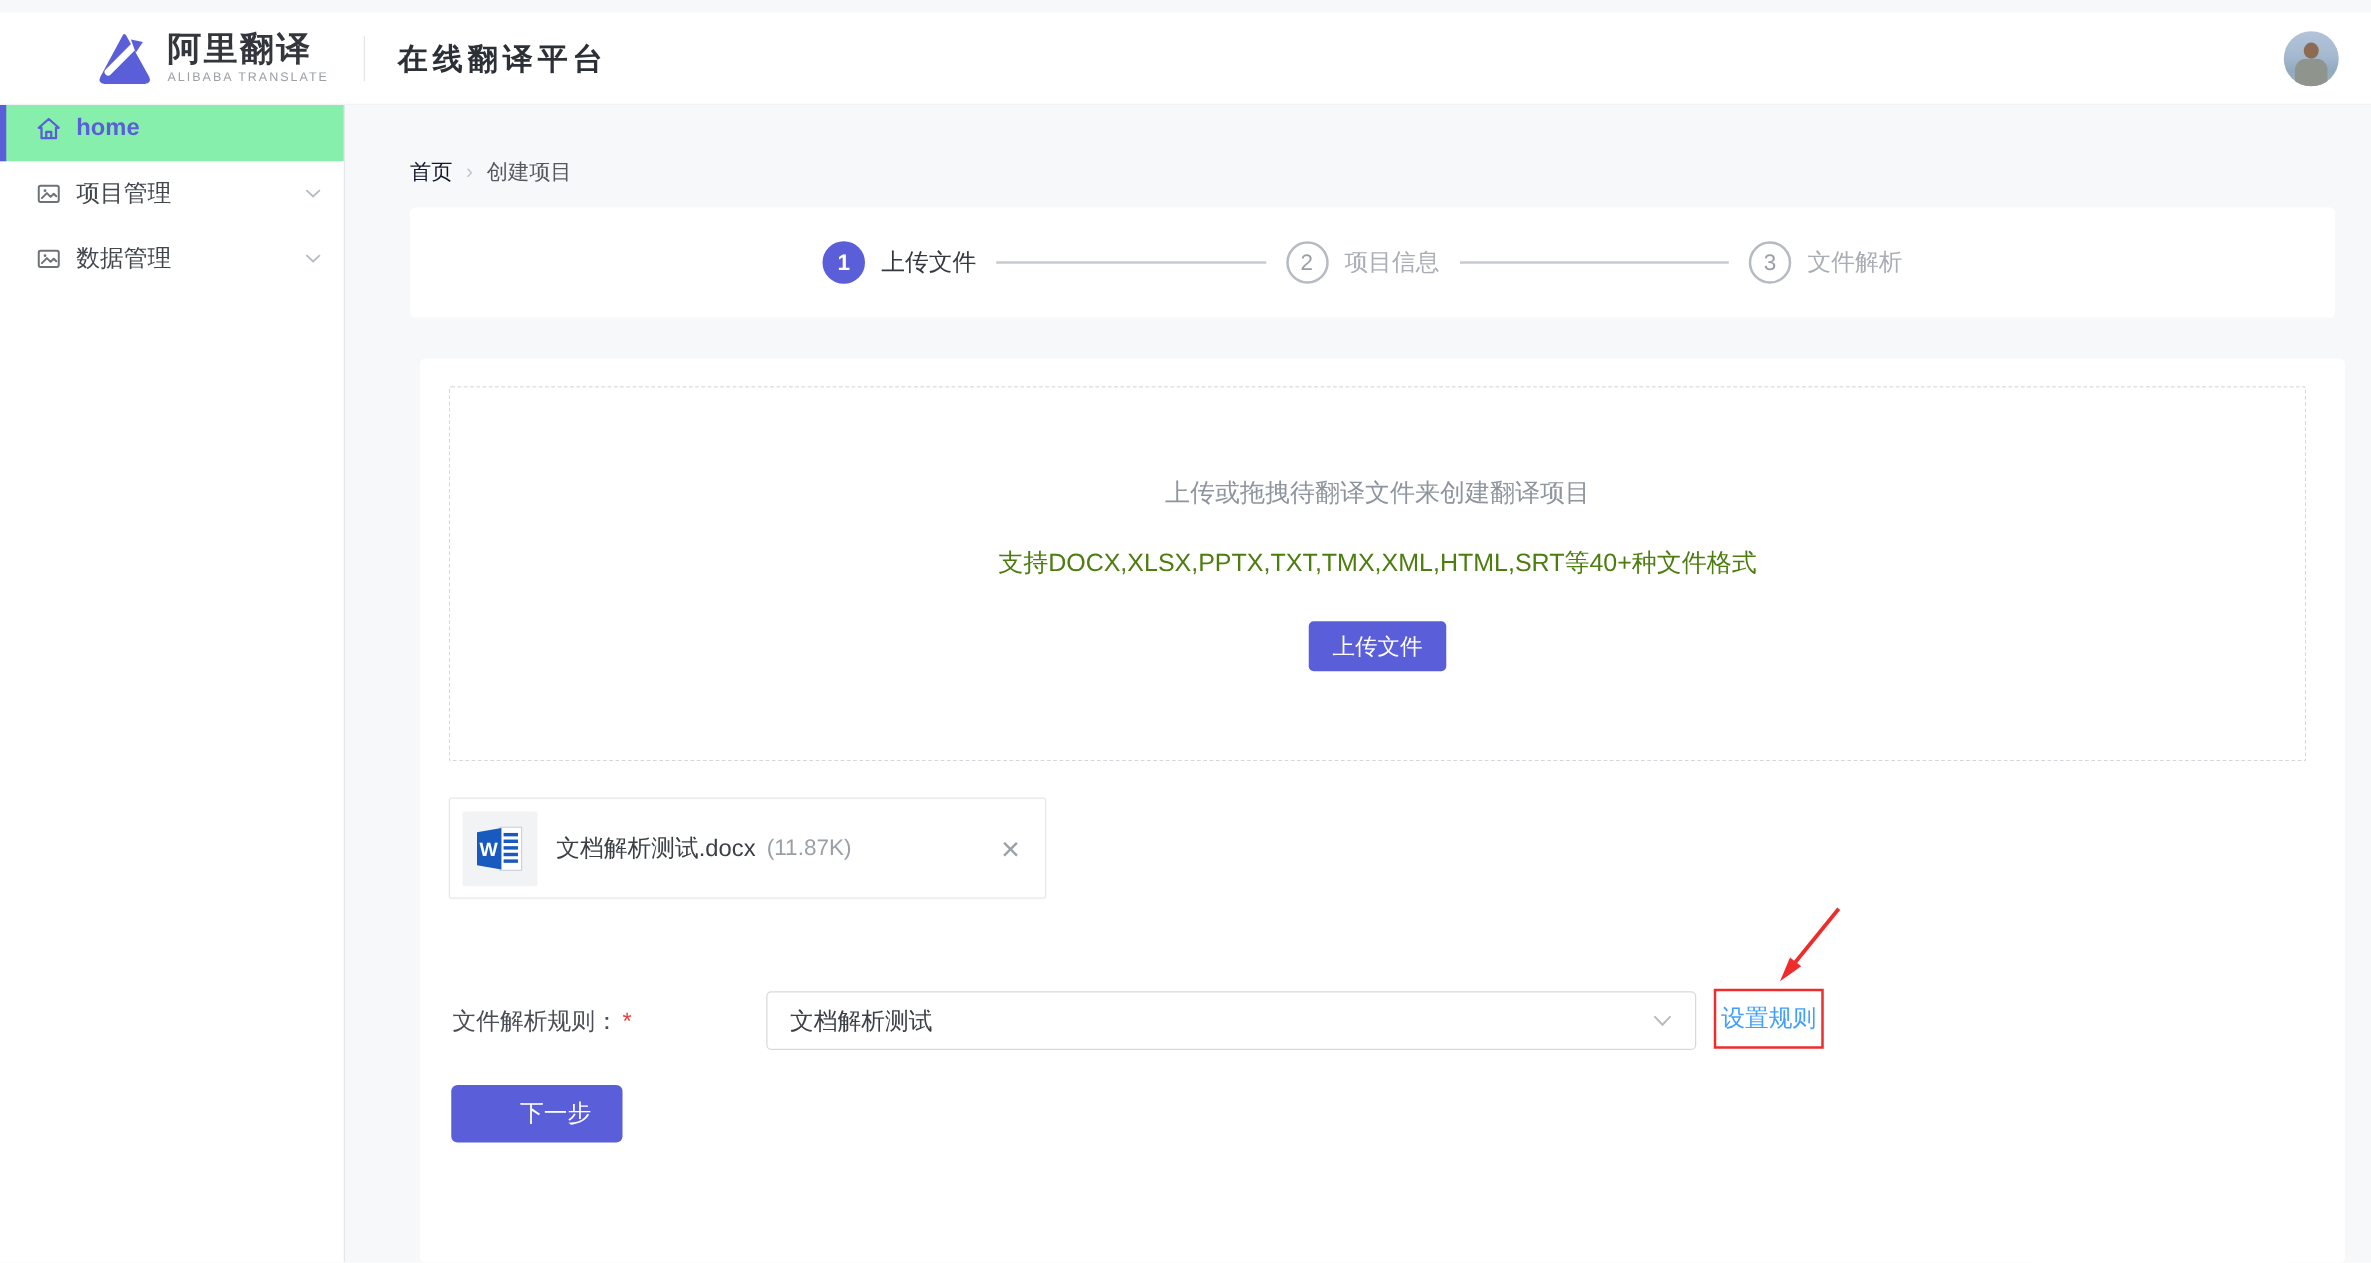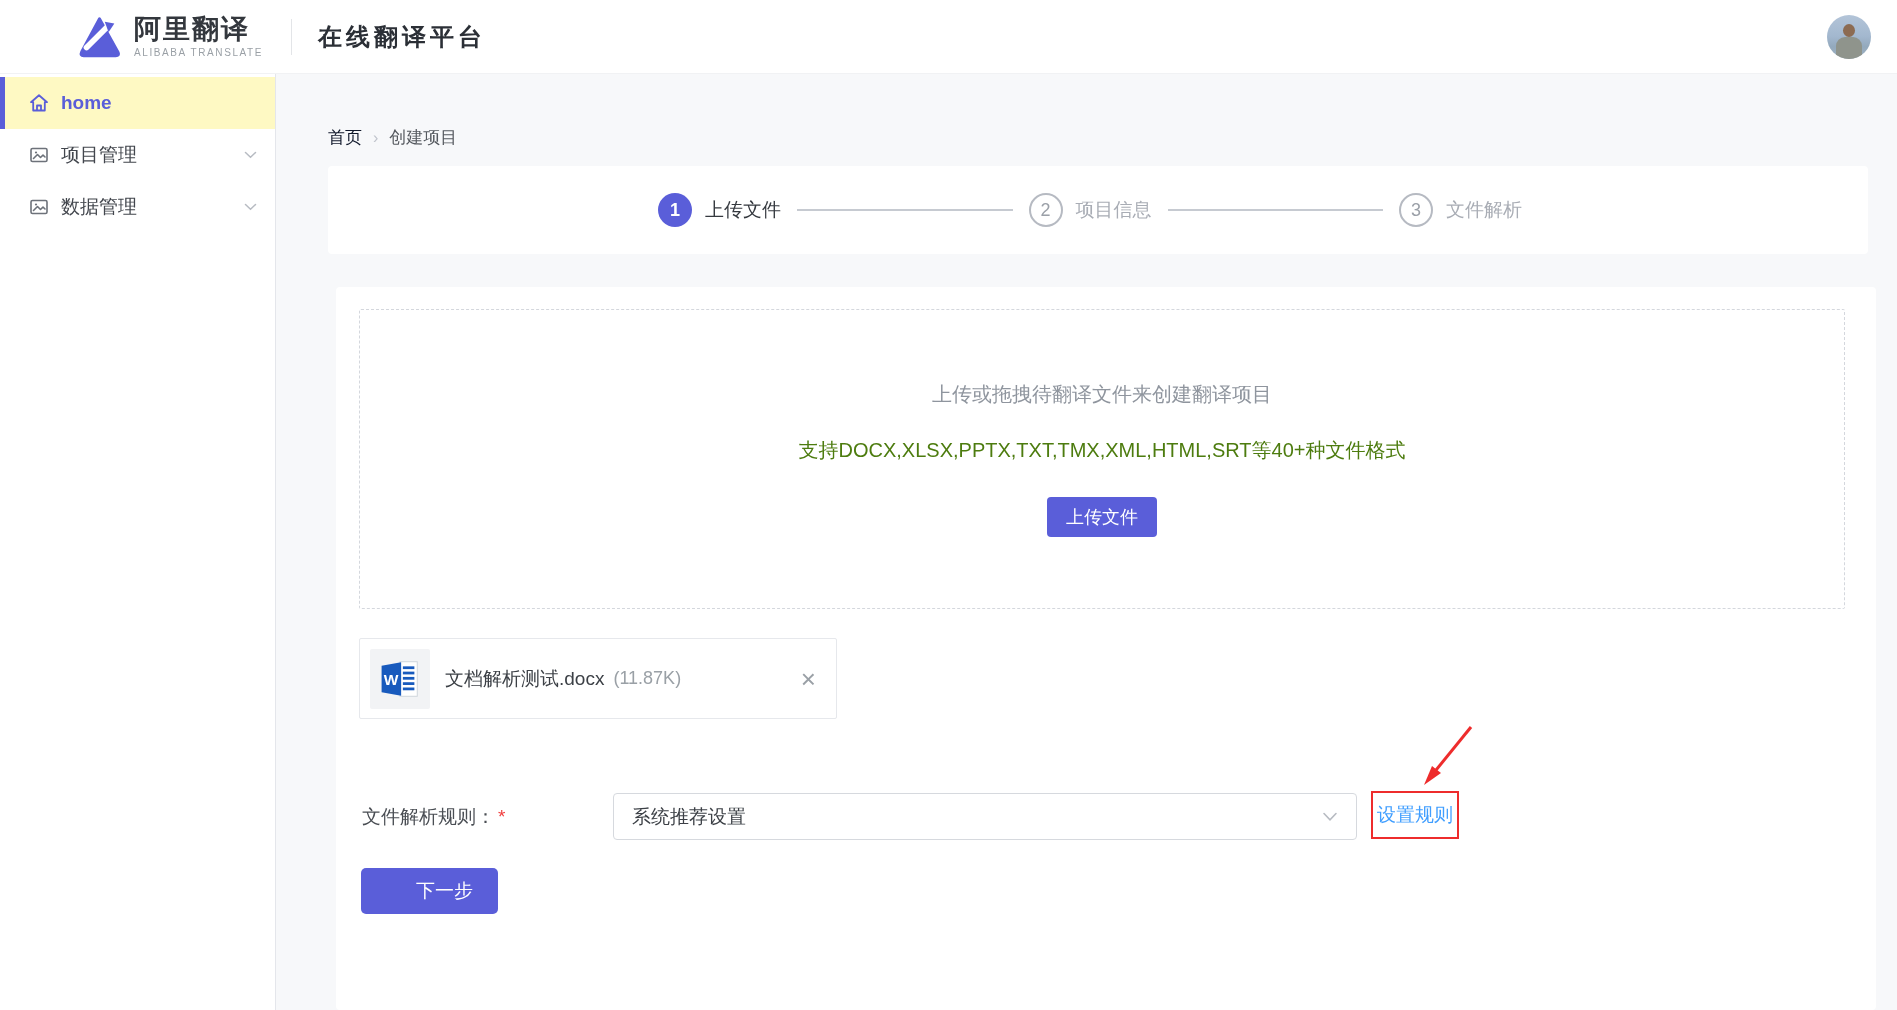--- a/index.html
+++ b/index.html
@@ -7,21 +7,21 @@
   body {
     width:1897px; height:1010px;
     font-family:"Liberation Sans", sans-serif;
     background:#f7f8fa;
     position:relative;
     overflow:hidden;
   }
 
   
   .header {
-    position:absolute; top:0; left:0; width:1897px; height:74px;
+    position:absolute; top:10px; left:0; width:1897px; height:74px;
     background:#fff; display:flex; align-items:center;
     border-bottom:1px solid #f1f2f4; z-index:5;
   }
   .logo-wrap { display:flex; align-items:center; margin-left:76px; }
   .logo-icon { width:46px; height:46px; display:flex; }
   .logo-text { margin-left:12px; display:flex; flex-direction:column; }
   .logo-title { font-size:27px; font-weight:700; color:#33373d; letter-spacing:2px; line-height:1.05; }
   .logo-subtitle { font-size:10px; color:#9aa0a6; letter-spacing:1.6px; margin-top:4px; }
   .header-divider { width:1px; height:36px; background:#e3e5e8; margin:0 26px 0 28px; }
   .platform-title { font-size:24px; font-weight:700; color:#2b2f36; letter-spacing:4px; }
@@ -38,21 +38,21 @@
   
   .sidebar {
     position:absolute; top:74px; left:0; width:276px; bottom:0;
     background:#fff; border-right:1px solid #e4e6eb; padding-top:3px; z-index:4;
   }
   .side-item {
     height:52px; display:flex; align-items:center;
     padding:0 18px 0 28px; font-size:19px; color:#42464d;
     cursor:pointer; position:relative;
   }
-  .side-item.active { background:#fef9c3; color:#5a5ed9; font-weight:700; }
+  .side-item.active { background:#86efac; color:#5a5ed9; font-weight:700; }
   .side-item.active::before {
     content:""; position:absolute; left:0; top:0; bottom:0; width:5px; background:#5a5ed9;
   }
   .side-icon { width:22px; height:22px; margin-right:11px; display:flex; align-items:center; }
   .side-icon svg { width:22px; height:22px; }
   .side-item:not(.active) .side-icon { color:#6d727a; }
   .side-chevron { margin-left:auto; display:flex; color:#b7bbc2; }
 
   
   .breadcrumb { position:absolute; left:328px; top:126px; font-size:17px; display:flex; gap:11px; align-items:center; }
@@ -247,21 +247,21 @@
     <span class="file-name">文档解析测试.docx</span>
     <span class="file-size">(11.87K)</span>
     <span class="file-close">×</span>
   </div>
 
   <div class="form-label">
     <span>文件解析规则：</span><span class="required">*</span>
   </div>
 
   <div class="select-box">
-    <span class="select-value">系统推荐设置</span>
+    <span class="select-value">文档解析测试</span>
     <span class="select-chevron">
       <svg width="16" height="10" viewBox="0 0 16 10" fill="none" stroke="currentColor" stroke-width="1.6" stroke-linecap="round">
         <path d="M2 1.5 L8 7.8 L14 1.5"></path>
       </svg>
     </span>
   </div>
 
   <div class="rule-link-box">
     <span class="rule-link">设置规则</span>
   </div>

